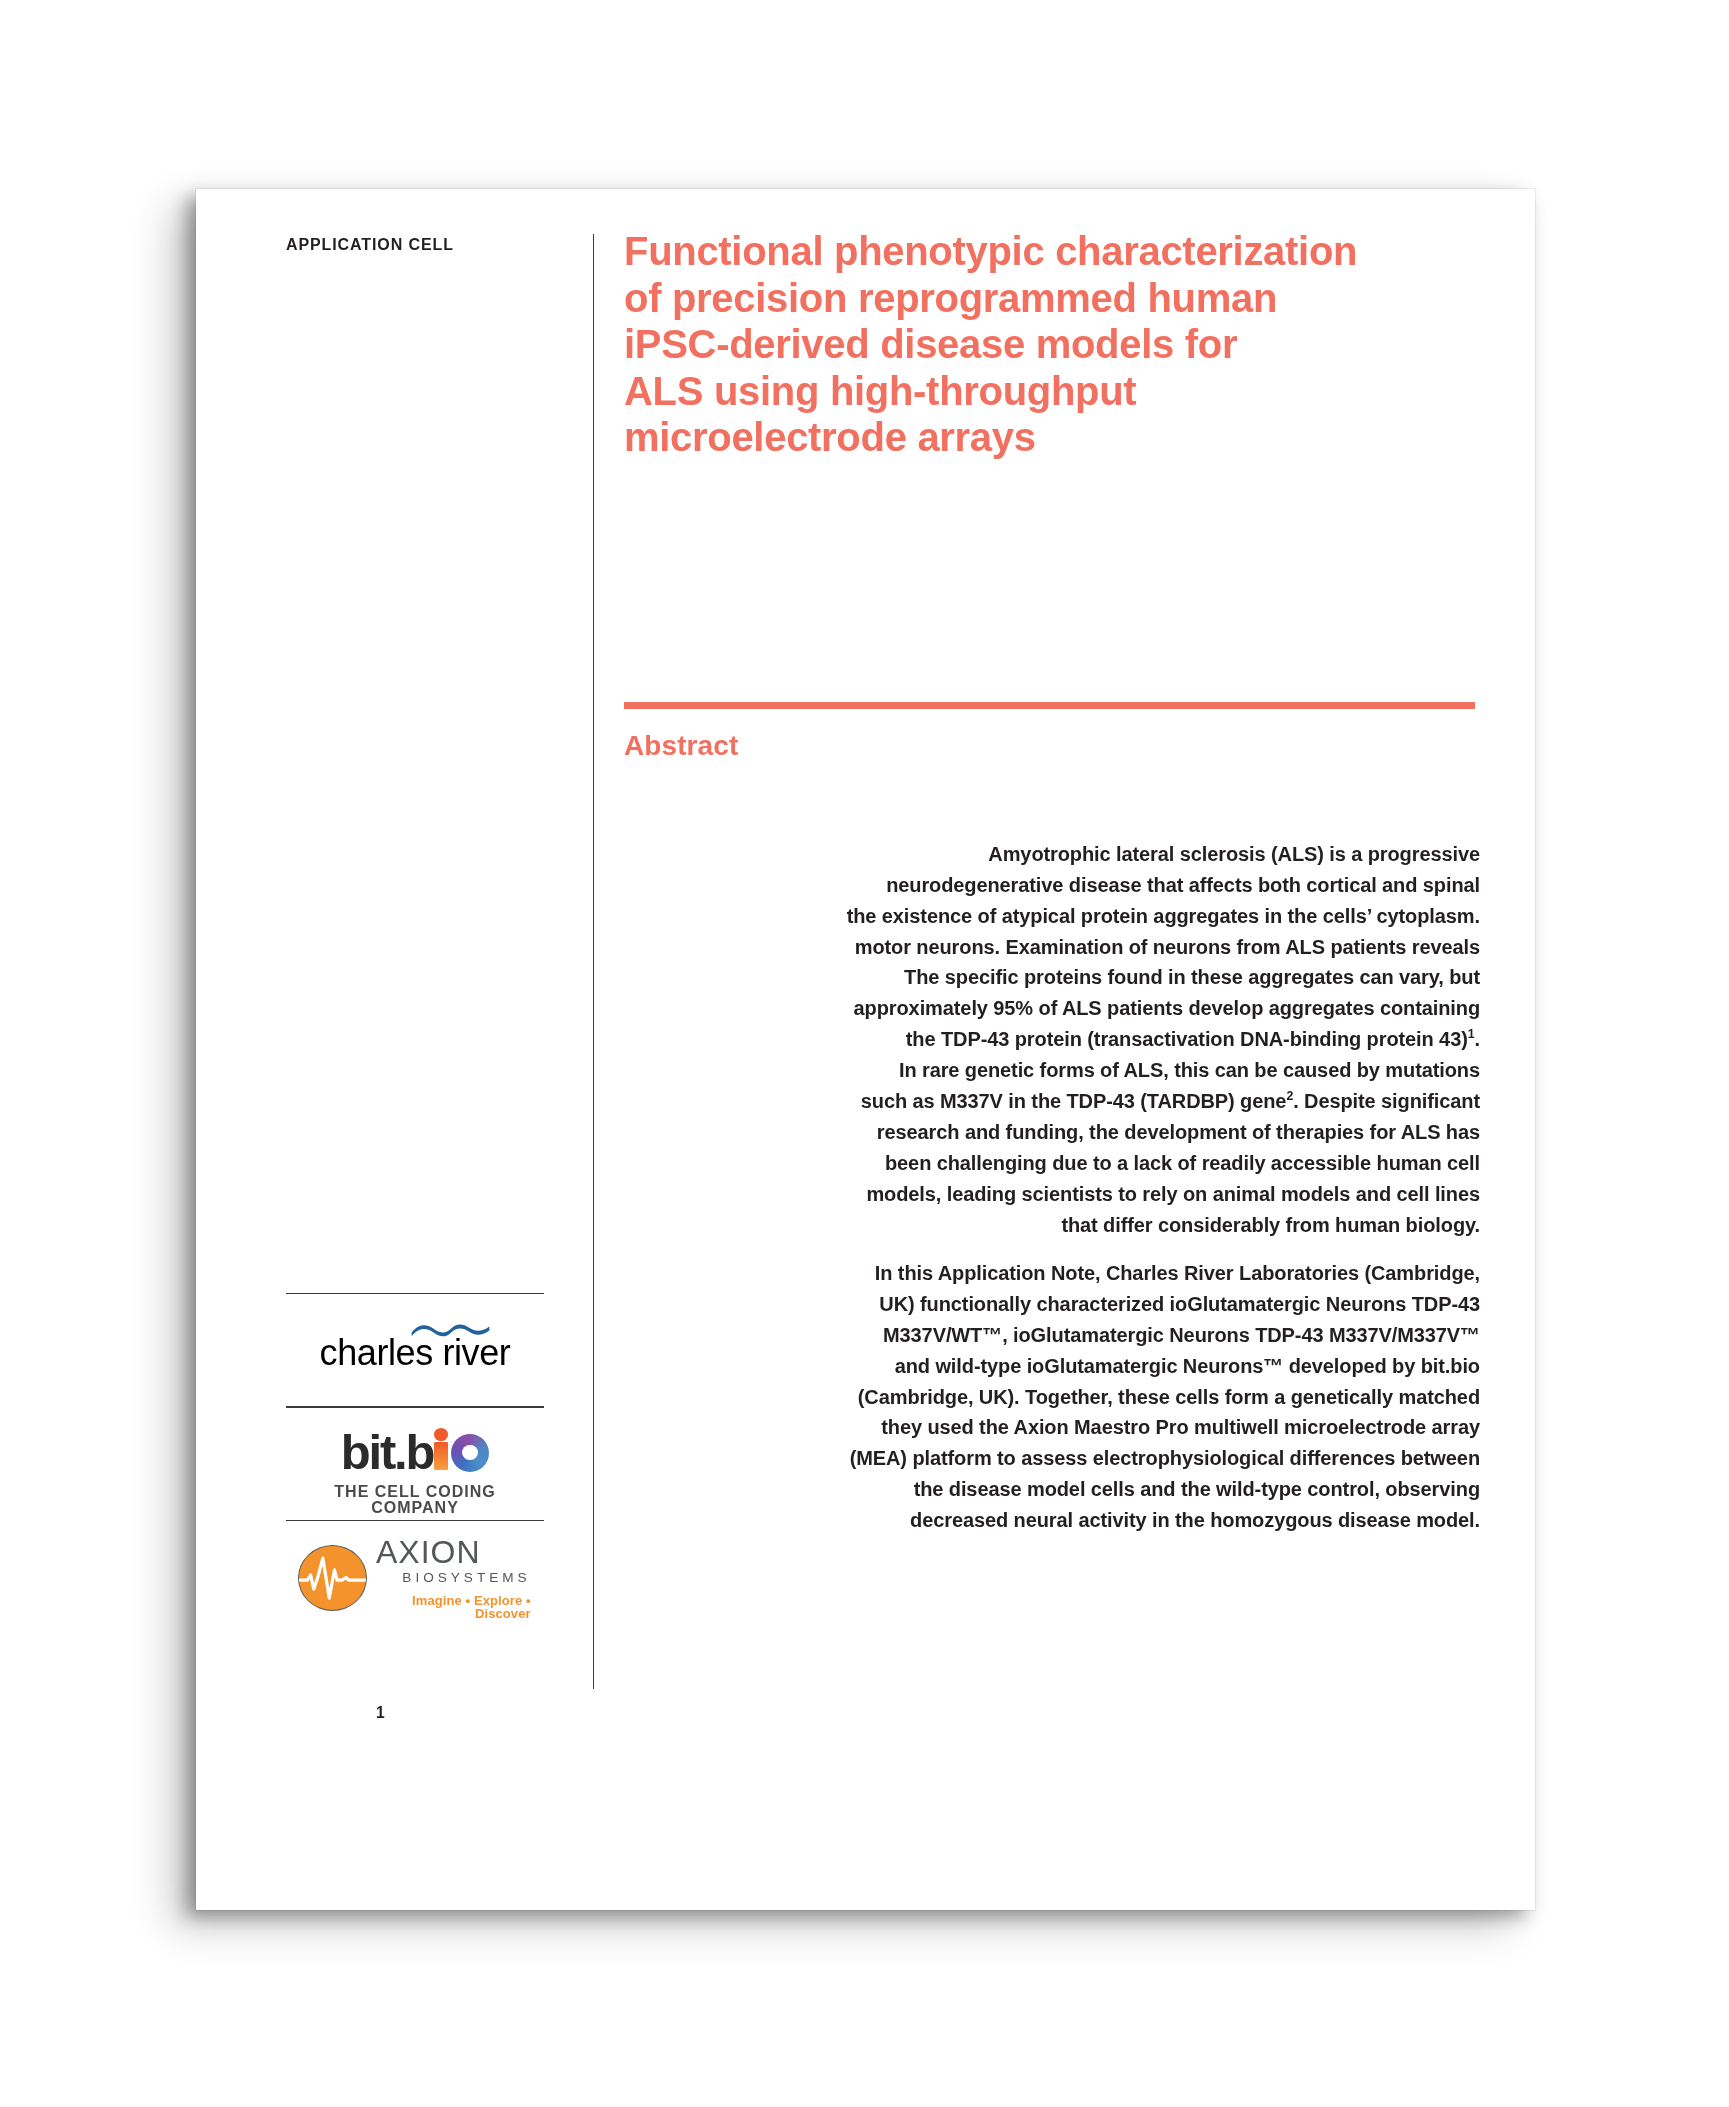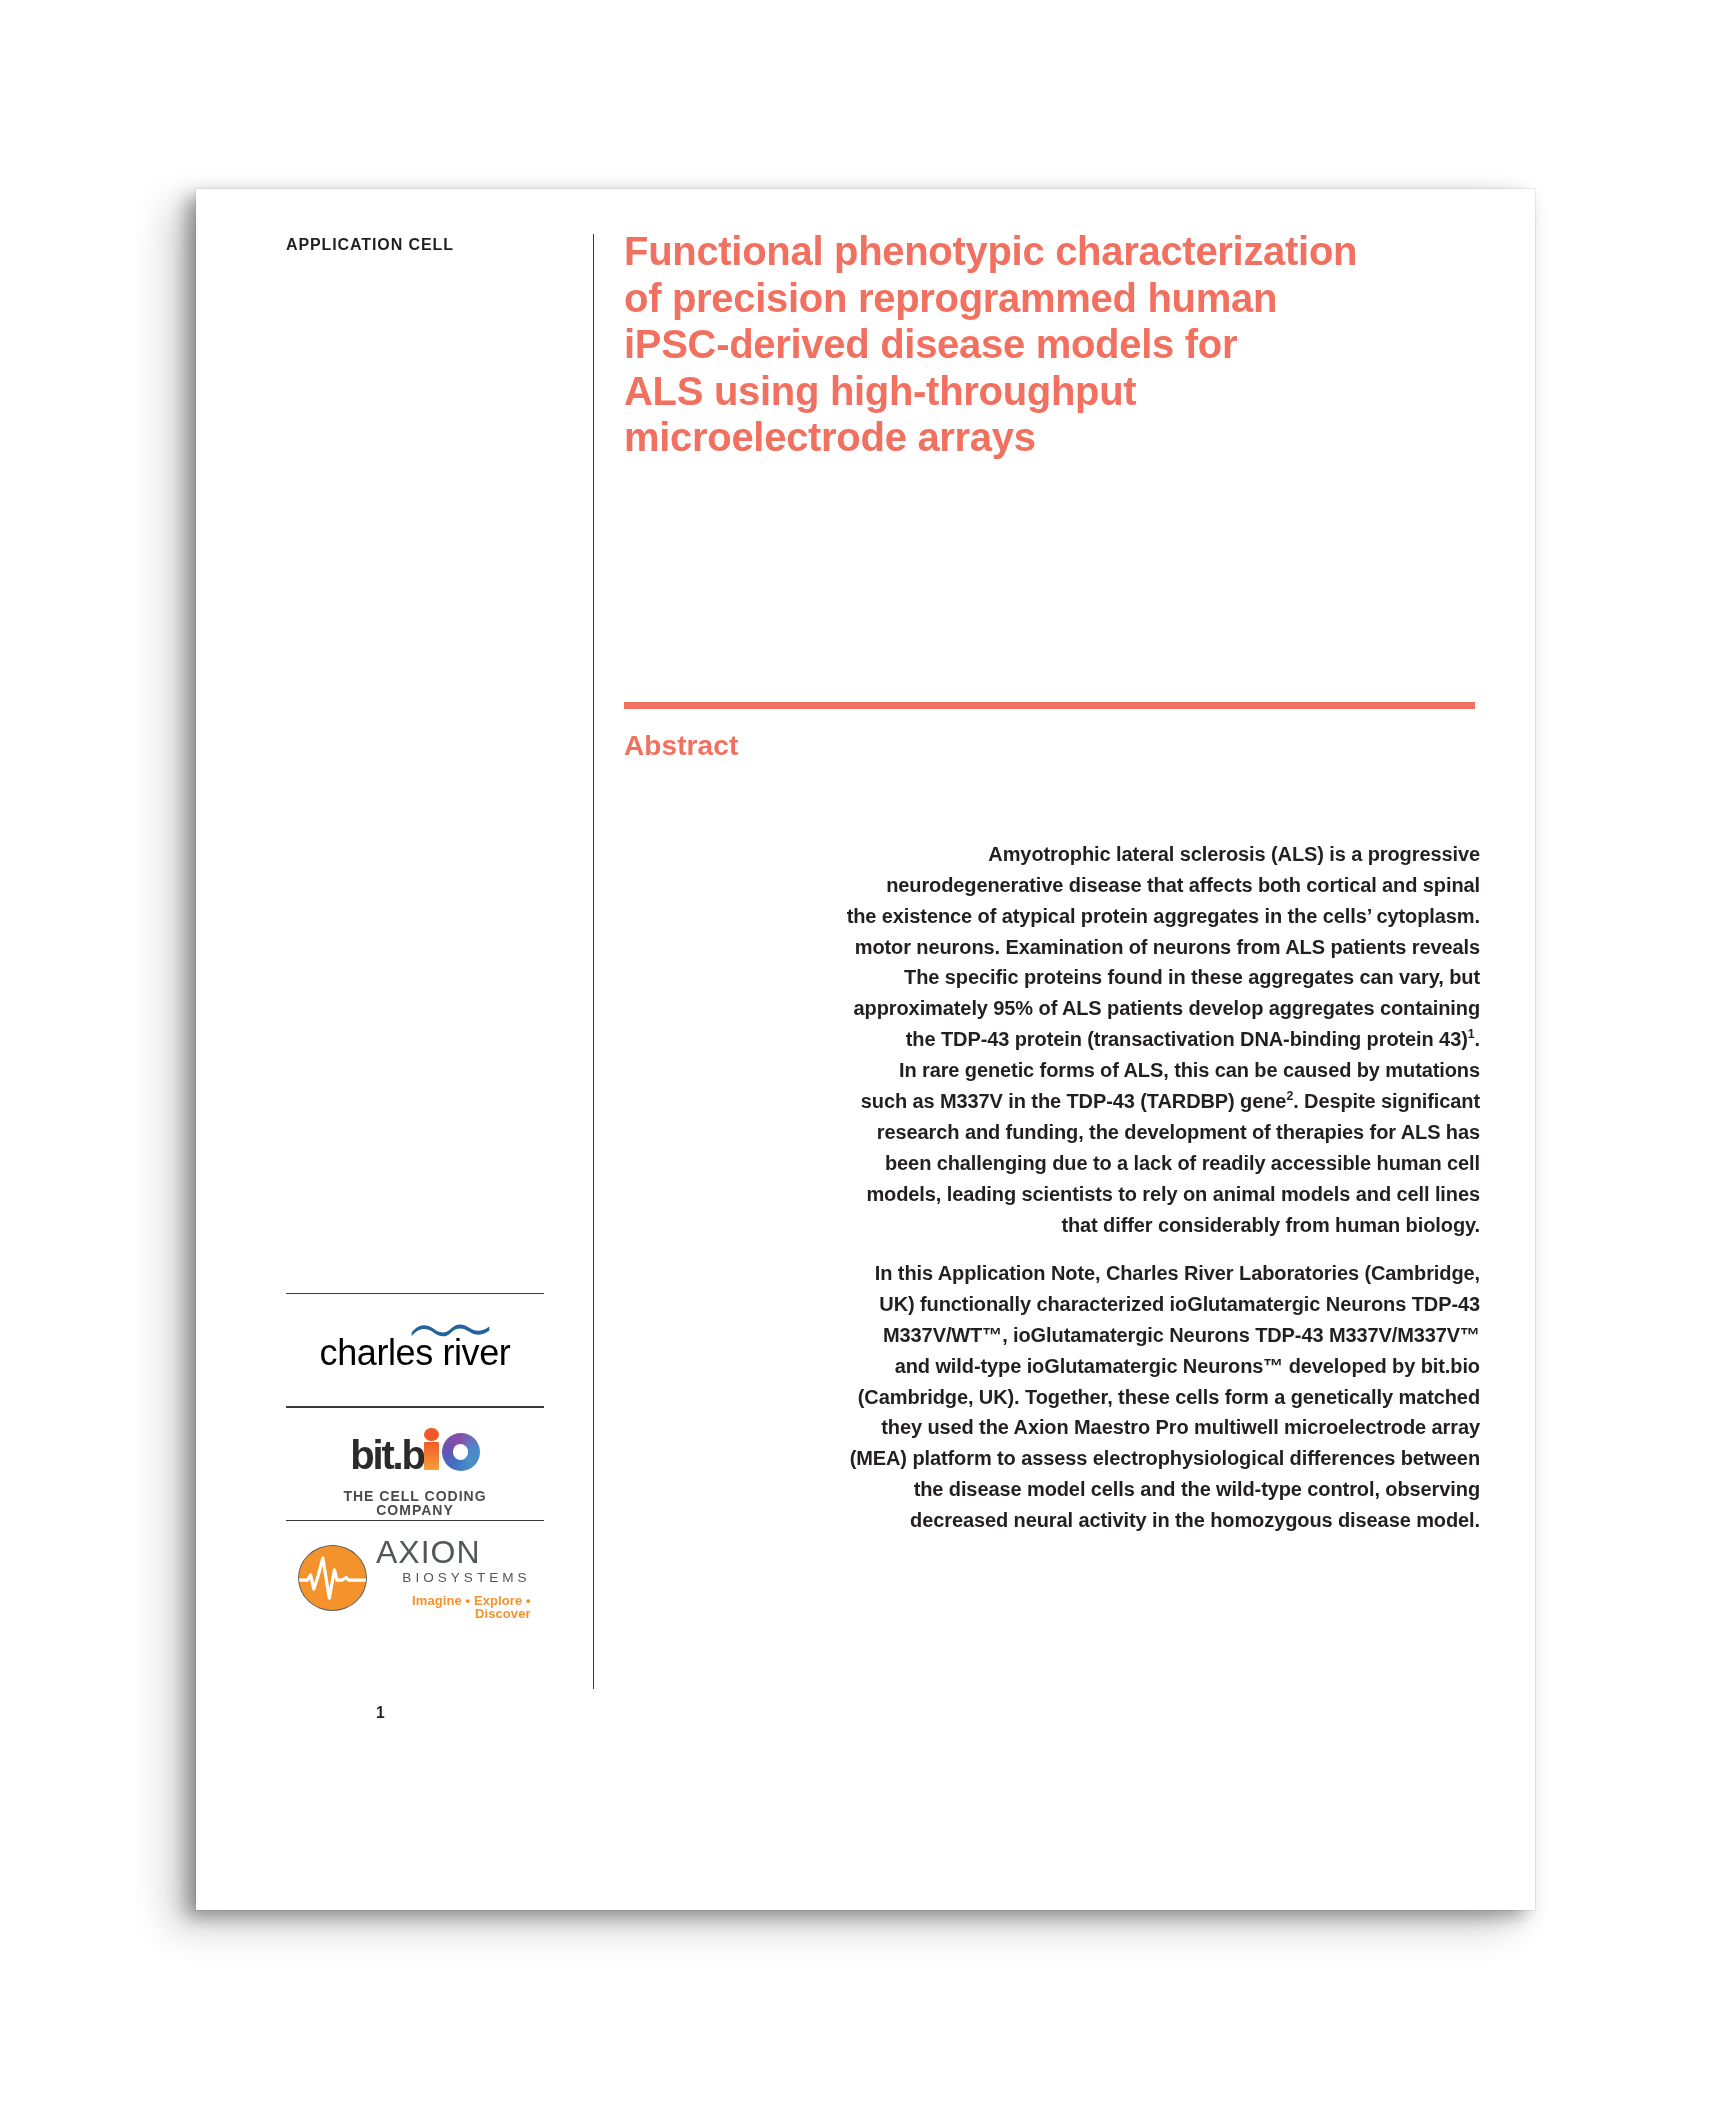--- a/index.html
+++ b/index.html
@@ -164,21 +164,21 @@
   }
 
   
   .bb-logo {
     position: relative;
     width: 221px;
     height: 71px;
     text-align: center;
   }
   .bb-mark {
-    font-size: 40px;
+    font-size: 49px;
     font-weight: bold;
     color: #2b2b2b;
     letter-spacing: -2.2px;
     line-height: 1;
     display: inline-block;
     position: relative;
   }
   .bb-i {
     display: inline-block;
     position: relative;
@@ -213,22 +213,22 @@
   }
   .bb-o::after {
     content: "";
     position: absolute;
     left: 11px; top: 11px;
     width: 15.6px; height: 15.6px;
     border-radius: 50%;
     background: #ffffff;
   }
   .bb-tag {
-    margin-top: 14px;
-    font-size: 14px;
+    margin-top: 7px;
+    font-size: 16px;
     font-weight: bold;
     color: #4a4a4a;
     letter-spacing: 1px;
     line-height: 1;
   }
 
   
   .ax-logo {
     position: relative;
     width: 234px;

